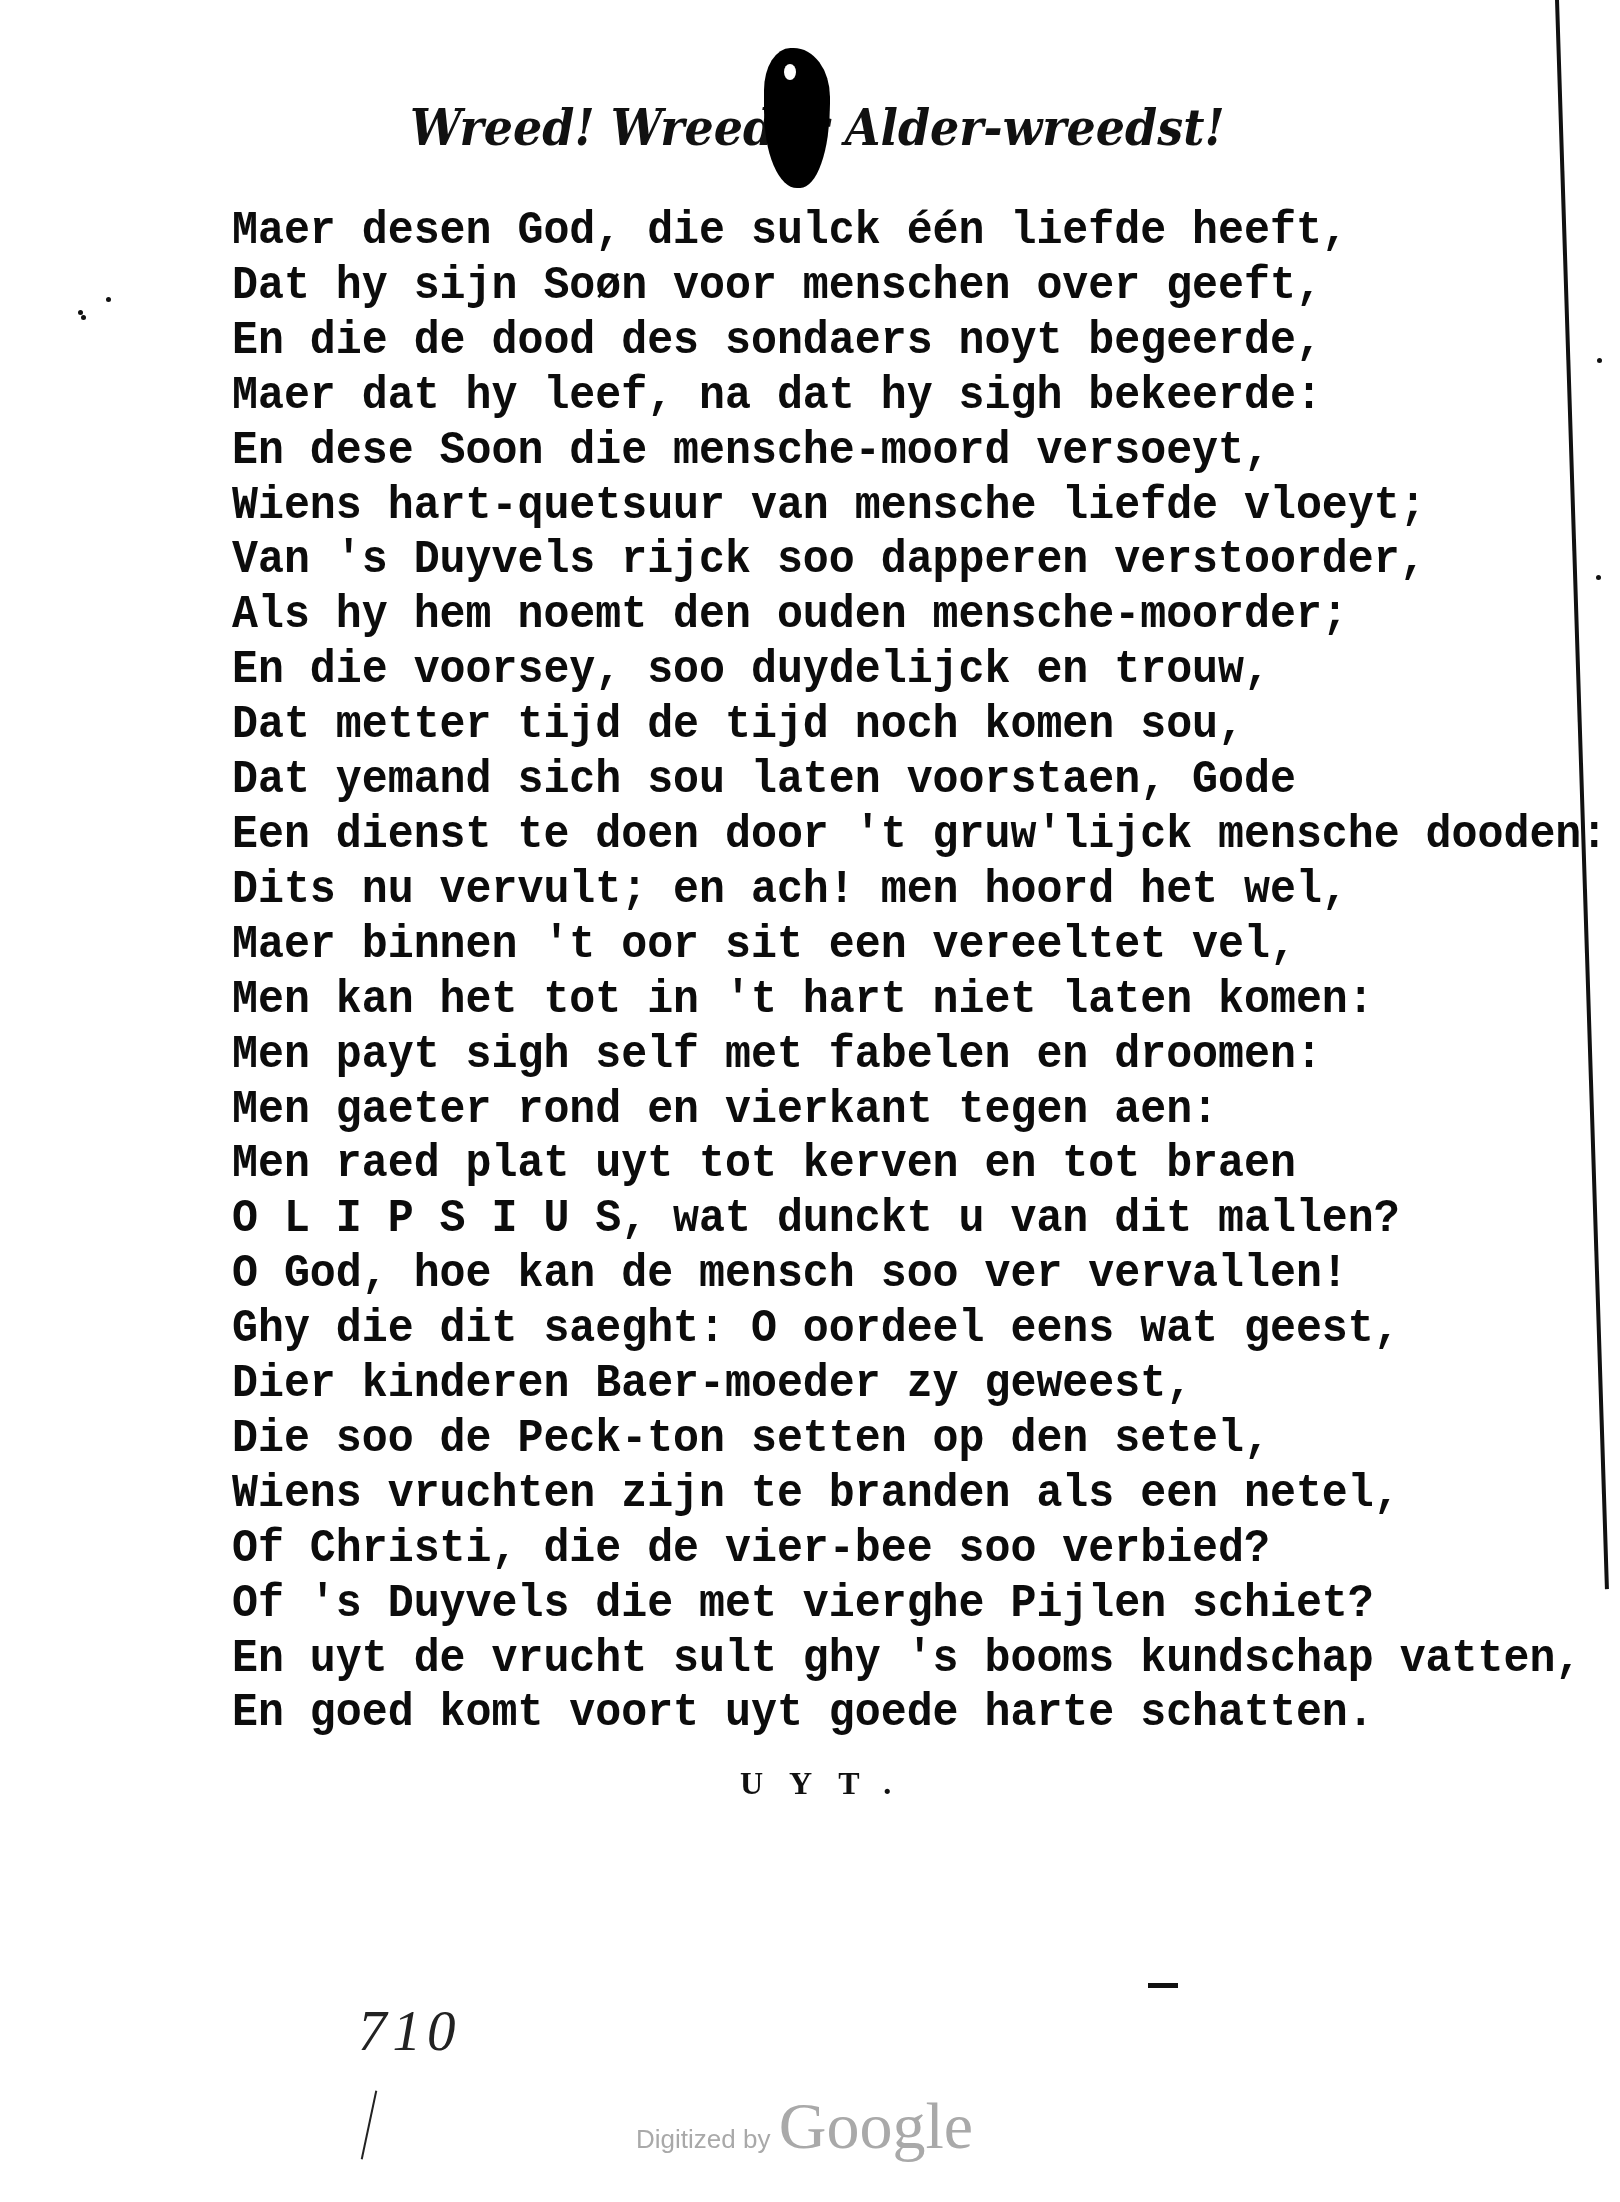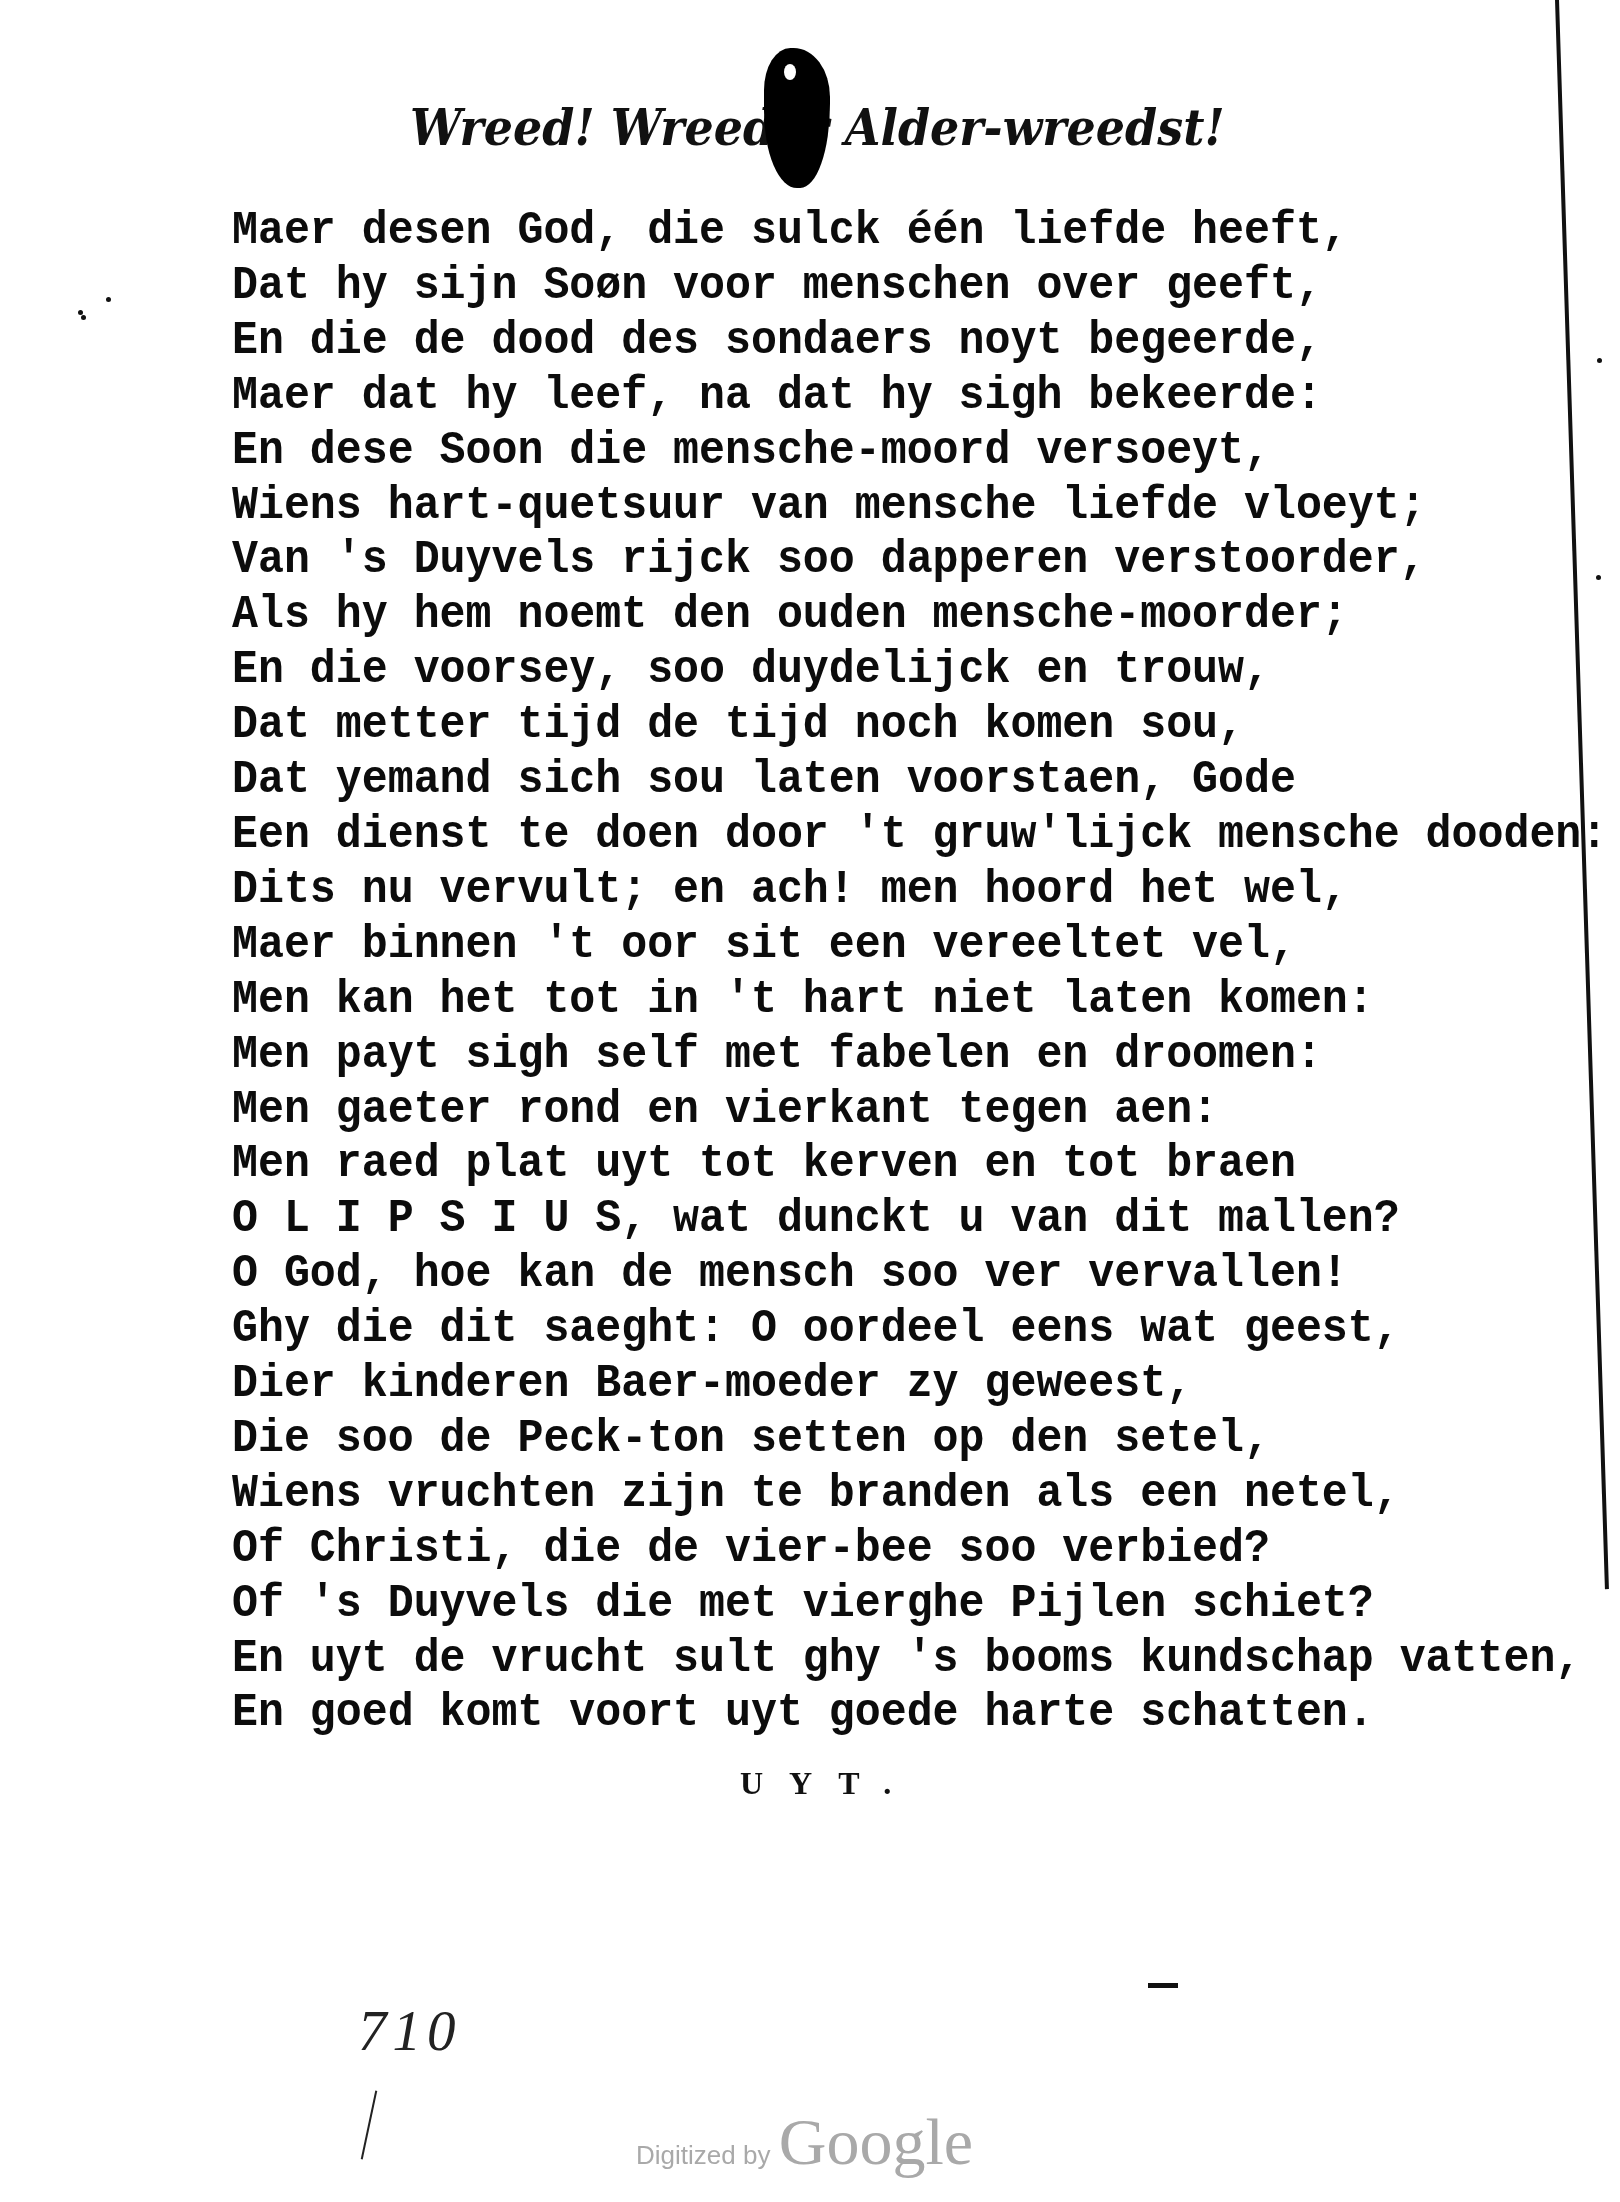--- a/index.html
+++ b/index.html
@@ -42,21 +42,20 @@
   .ms-stroke {
     position: absolute; left: 368px; top: 2090px; width: 2px; height: 70px;
     background: #222; transform: rotate(12deg);
   }
   .dash-mark {
     position: absolute; left: 1148px; top: 1983px; width: 30px; height: 5px; background: #111;
   }
   .watermark {
     position: absolute; left: 636px; top: 2088px; color: #a9a9a9; white-space: nowrap;
     font-family: "Liberation Sans", sans-serif;
-    margin-top: 16px;
   }
   .watermark .small { font-size: 26px; vertical-align: baseline; }
   .watermark .big { font-family: "Liberation Serif", serif; font-size: 66px; margin-left: 4px; }
   .speck { position: absolute; width: 5px; height: 5px; background: #111; border-radius: 50%; }
 </style>
 </head>
 <body>
 
 <div class="page">
   <div class="gutter-line"></div>

